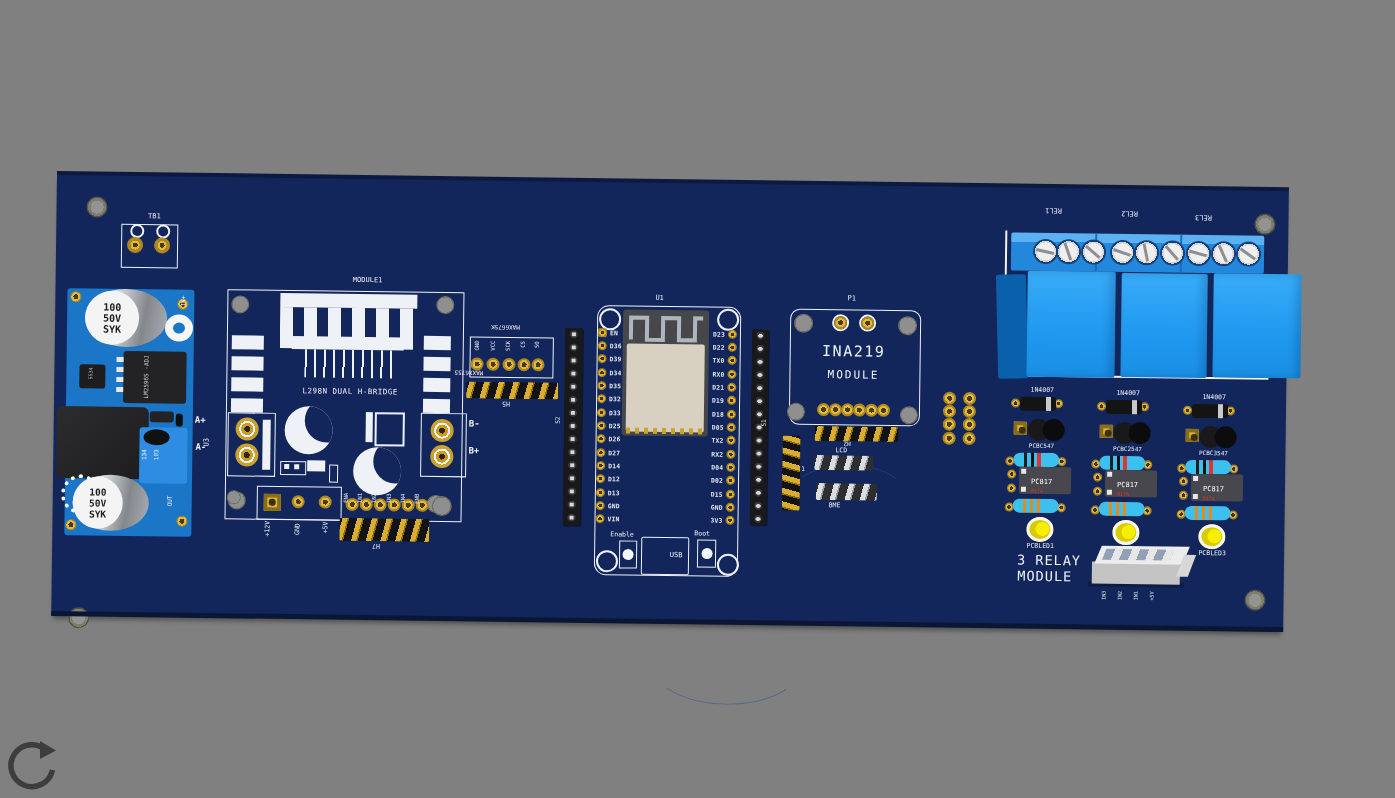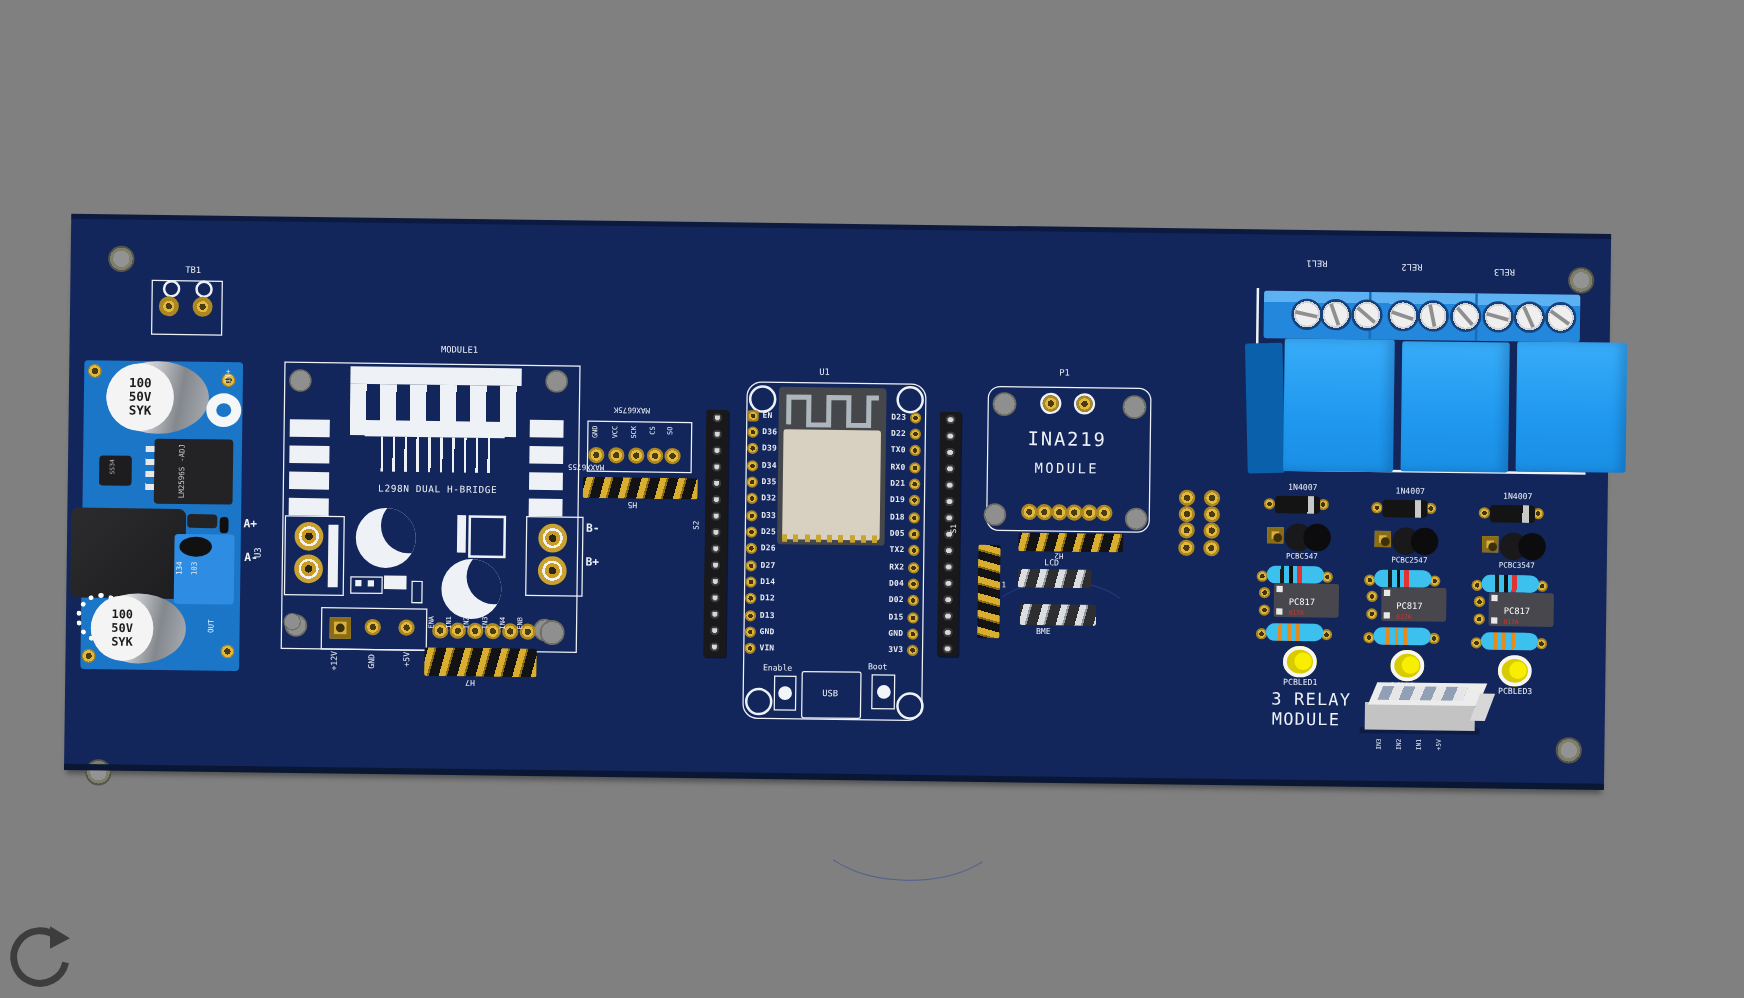--- a/index.html
+++ b/index.html
@@ -381,21 +381,21 @@
         <div class="erow r">
             <b>3V3</b>
             <i class="pad9"></i>
           </div>
       </div>
       <span class="t f65" style="left:558px;top:350px">Enable</span>
       <div class="sw" style="left:567px;top:359px;width:16px;height:26px">
           <span class="swc"></span>
         </div>
       <div class="silkbox" style="left:589px;top:355px;width:46px;height:36px;border-radius:2px">
-        <span class="t f7 ctr" style="left:0;top:14px;width:44px">USB</span>
+        <span class="t f7 ctr" style="left:12px;top:14px;width:44px">USB</span>
       </div>
       <span class="t f65" style="left:642px;top:348px">Boot</span>
       <div class="sw" style="left:645px;top:357px;width:17px;height:26px">
           <span class="swc"></span>
         </div>
 
       <div class="fh" style="left:697px;top:146px;width:17px;height:196px"></div>
       <span class="t f6 r90" style="left:707px;top:236px">S1</span>
       <div class="ghv" style="left:729px;top:252px;width:18px;height:75px"></div>
       <span class="t f6" style="left:748px;top:282px">1</span>

